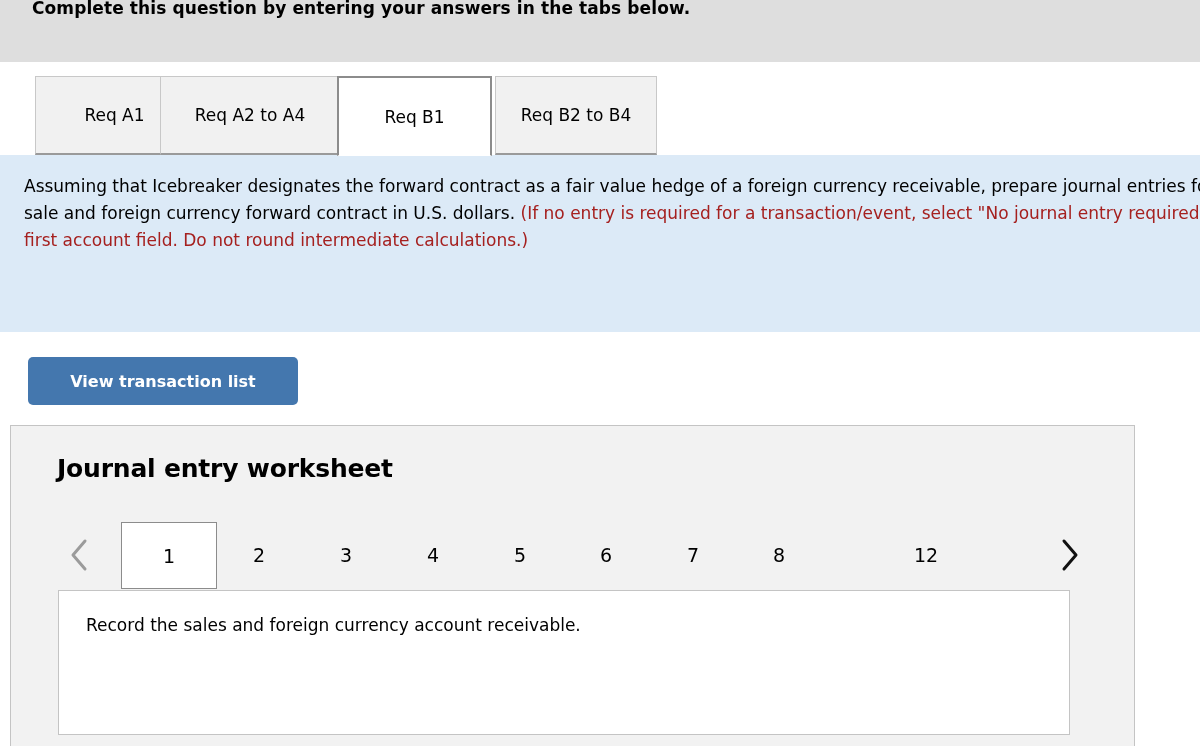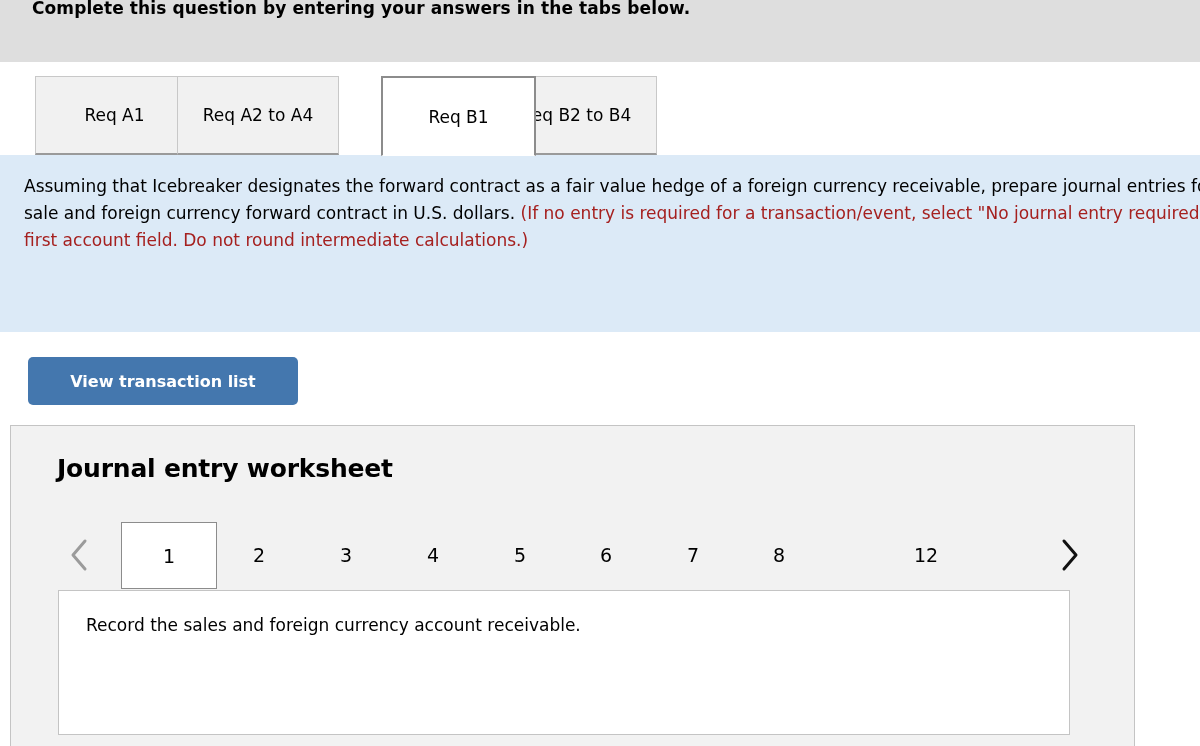--- a/index.html
+++ b/index.html
@@ -59,24 +59,23 @@
     font-size: 17px;
     color: #000;
     cursor: pointer;
   }
   .req-tab.active {
     background: #ffffff;
     border: 2px solid #8c8c8c;
     border-bottom: 1px solid #ffffff;
     height: 80px;
     z-index: 5;
-    margin-left: 44px;
   }
   .tab-0 { left: 10px;  width: 159px; margin-left: 25px; }
-  .tab-1 { left: 177px; width: 162px; }
+  .tab-1 { left: 160px; width: 180px; }
   .tab-2 { left: 337px; width: 155px; }
   .tab-3 { left: 495px; width: 162px; }
 
   
   .question-panel {
     position: absolute;
     left: 0;
     top: 155px;
     width: 1200px;
     height: 177px;

